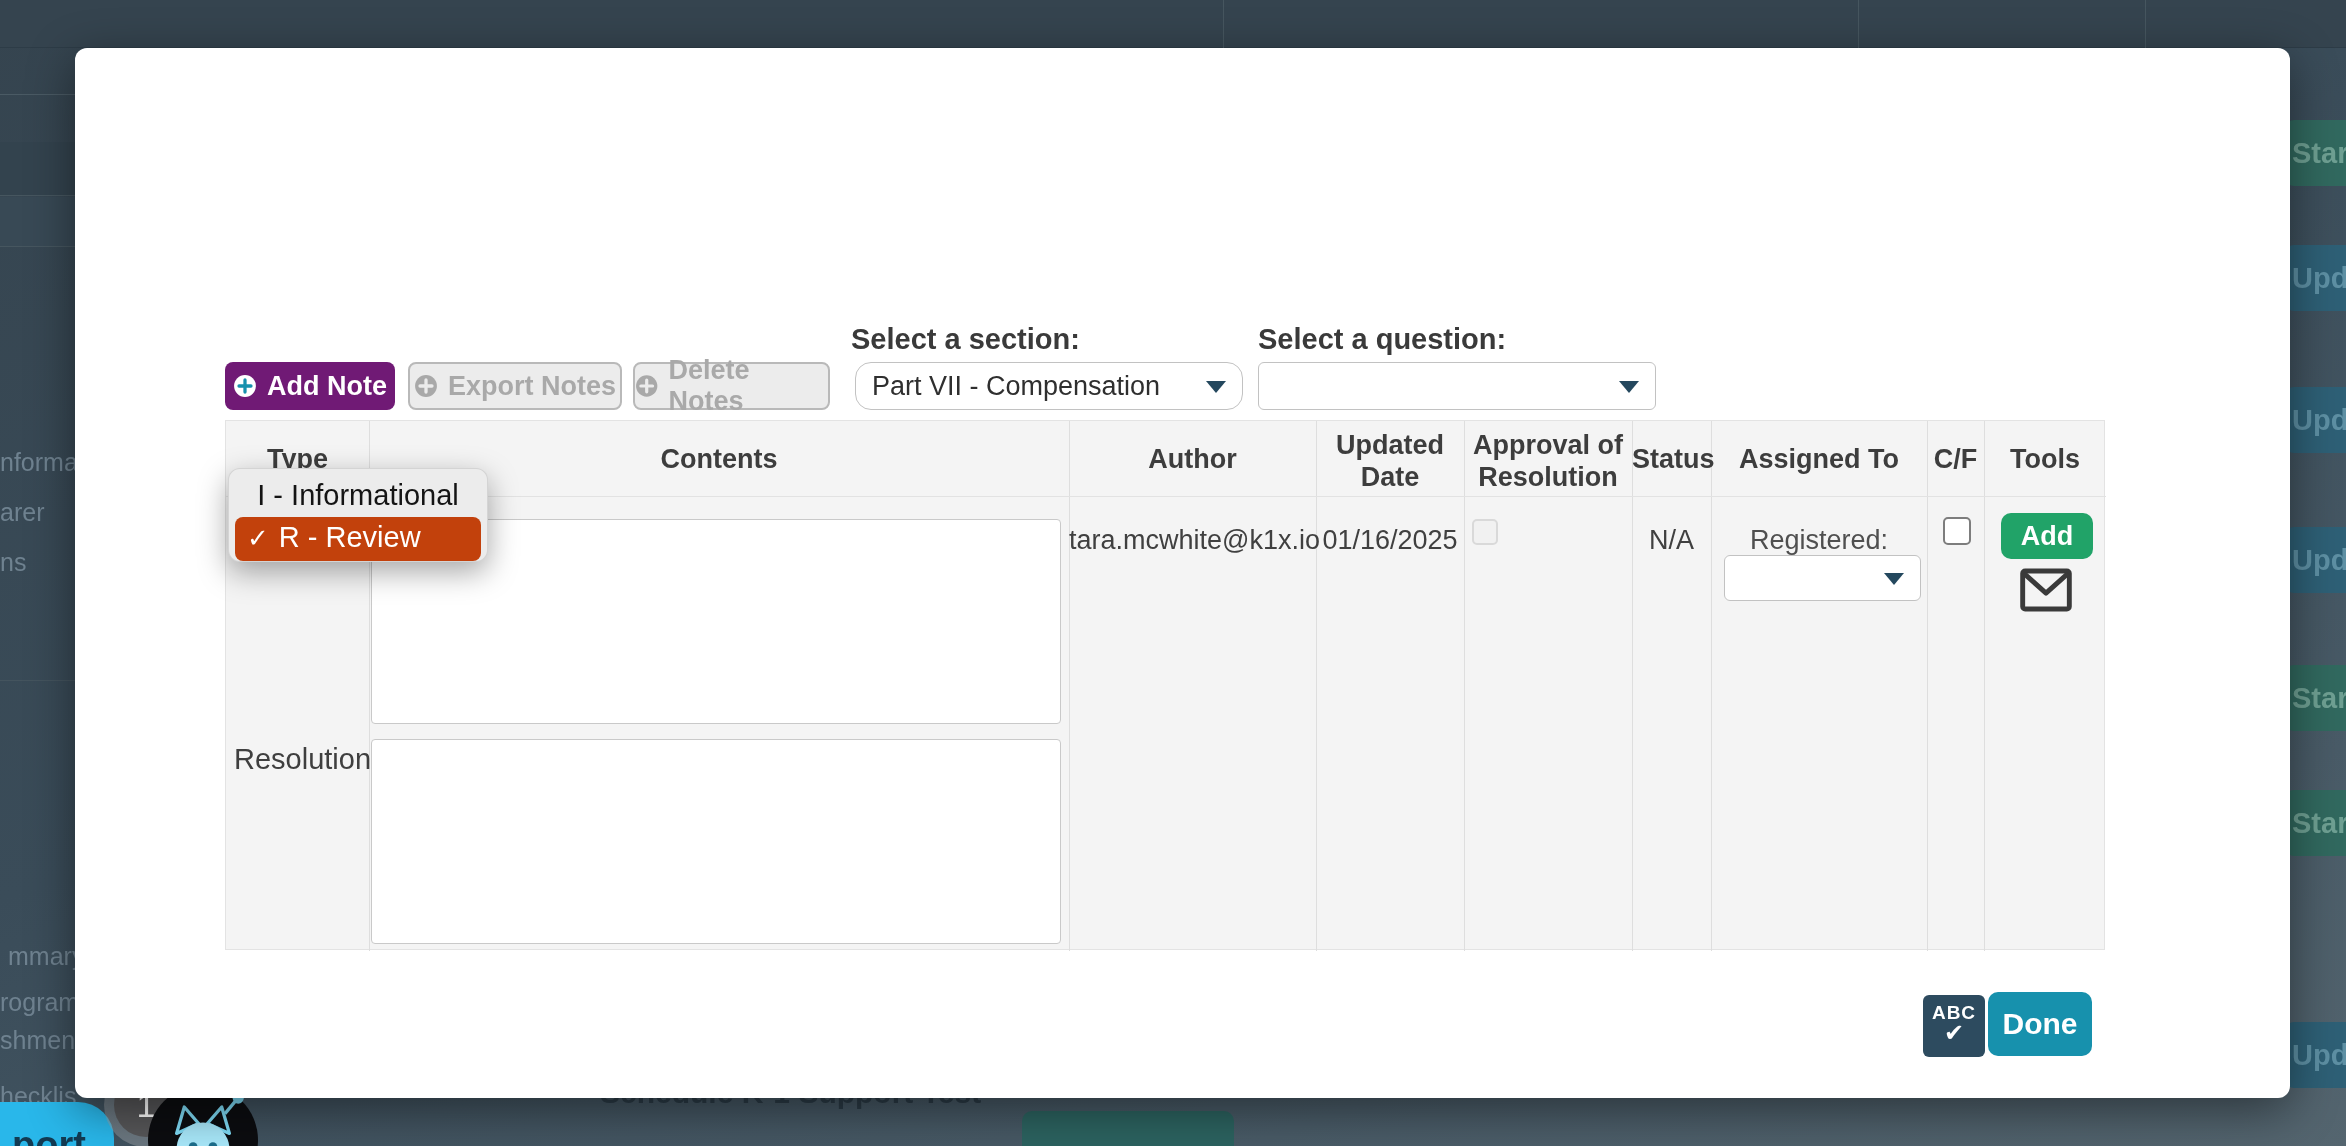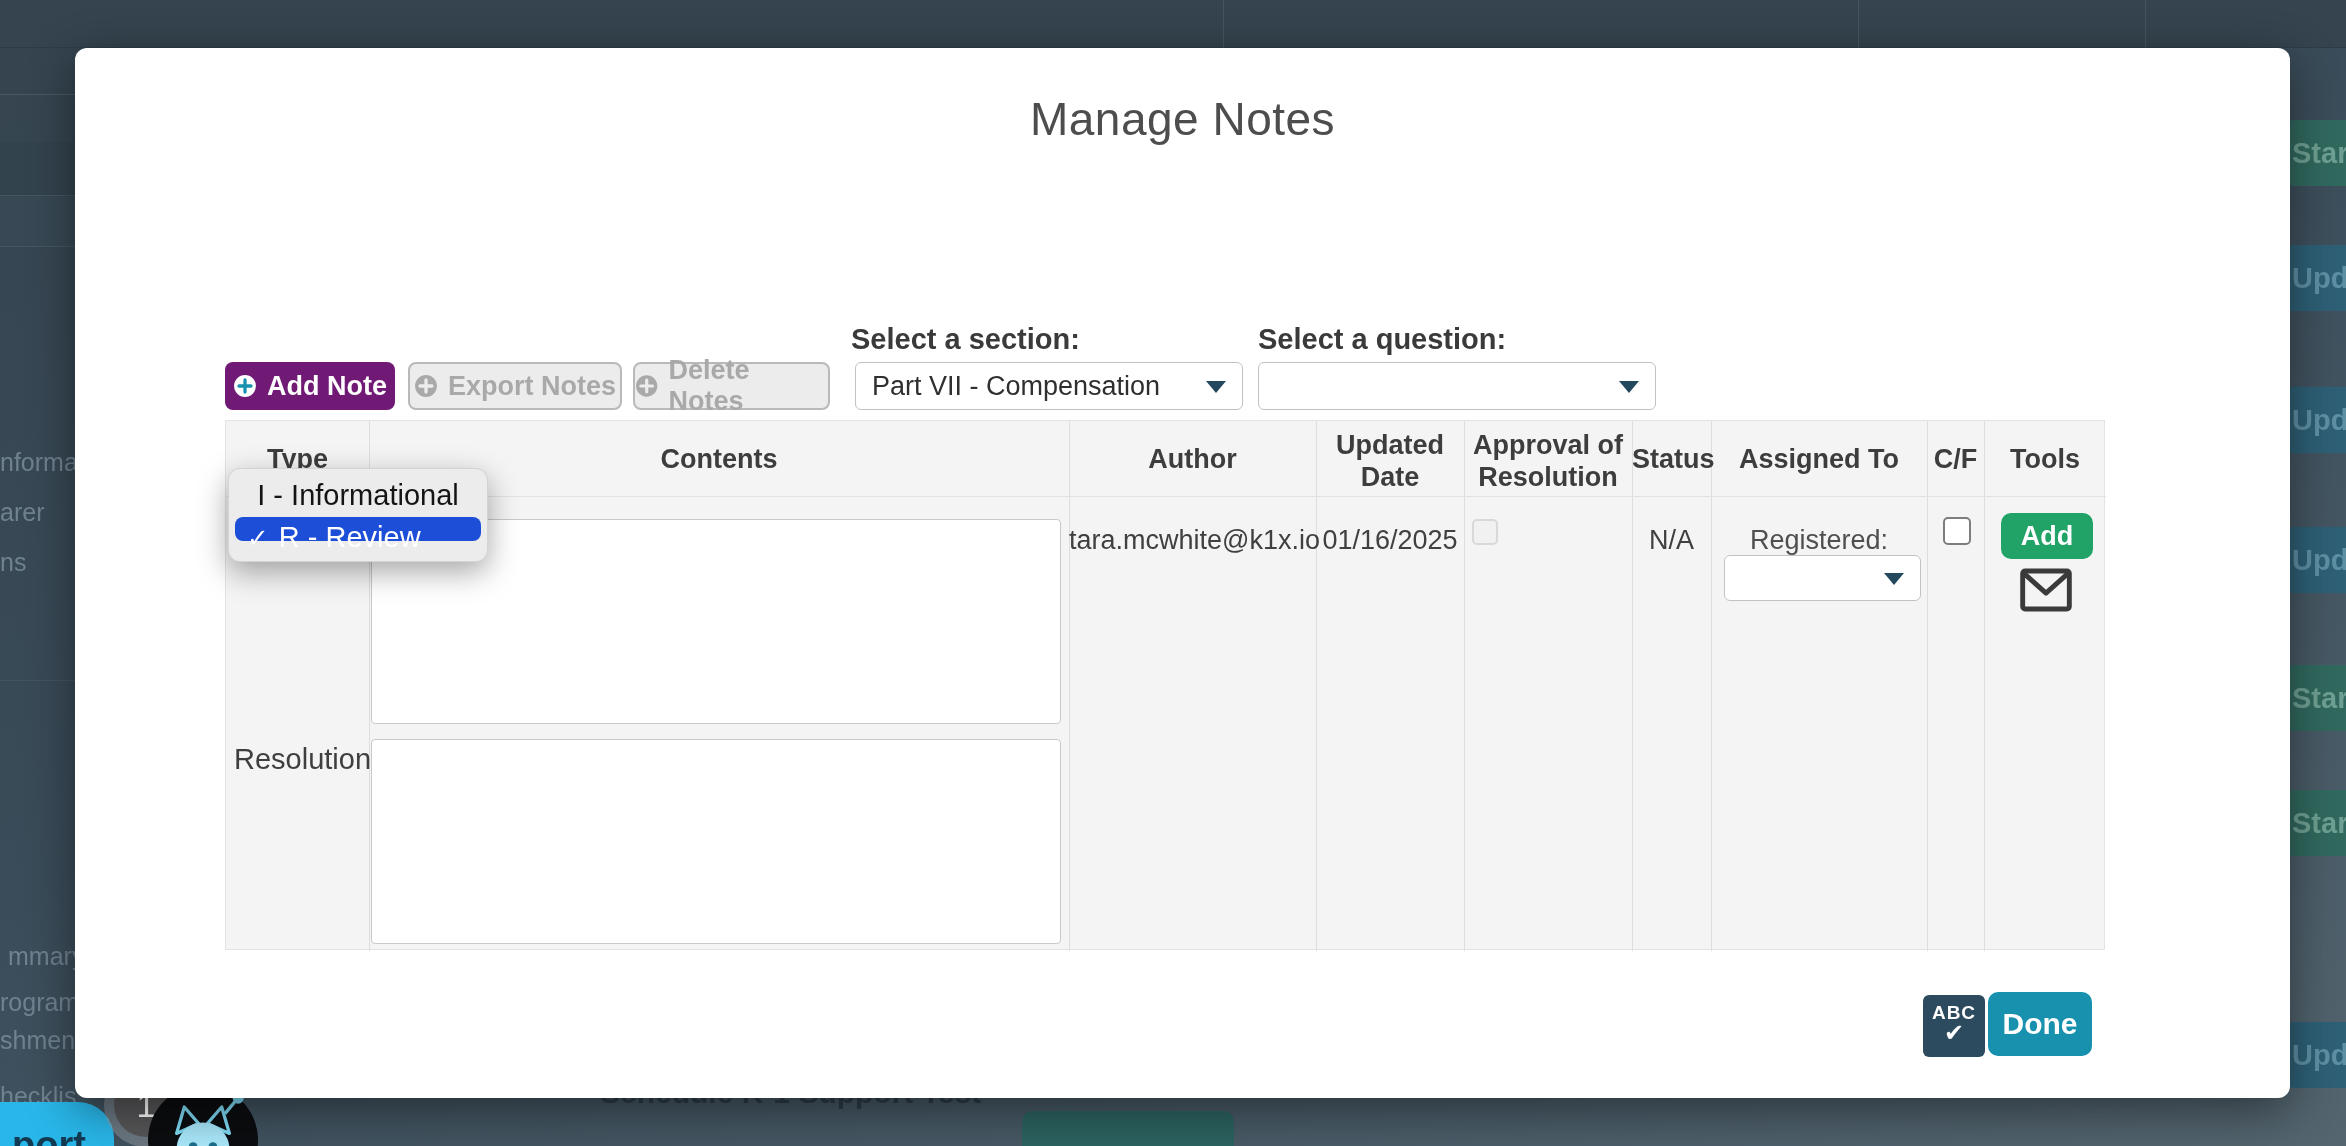--- a/index.html
+++ b/index.html
@@ -64,22 +64,22 @@
     background:#21a368; color:#fff; border-radius:10px; font-weight:700; font-size:27px;
     text-align:center; line-height:46px; cursor:pointer; }
   .mail { position:absolute; left:1793px; top:146px; cursor:pointer; }
   .res-label { position:absolute; left:8px; top:322px; width:132px; font-size:29px; color:#3f3f3f; }
   
   .popup { position:absolute; left:153px; top:420px; width:260px; height:94px; z-index:30;
     background:#ececec; border:1px solid rgba(0,0,0,.1); border-radius:12px;
     box-shadow:0 10px 30px rgba(0,0,0,.35); }
   .popup-item1 { position:absolute; left:0; top:5px; width:100%; height:42px; text-align:center;
     font-size:29px; color:#141414; line-height:42px; cursor:pointer; }
-  .popup-item2 { position:absolute; left:6px; right:6px; top:48px; height:24px;
-    background:#1d4ed8; border-radius:8px; color:#fff; font-size:29px; line-height:40px;
+  .popup-item2 { position:absolute; left:6px; right:6px; top:48px; height:44px;
+    background:#c2410c; border-radius:8px; color:#fff; font-size:29px; line-height:40px;
     padding-left:12px; cursor:pointer; }
   .popup-item2 .chkmark { margin-right:10px; font-size:26px; }
   
   .abc-btn { position:absolute; left:1848px; top:947px; width:62px; height:62px;
     background:#2d4b5f; border-radius:6px; color:#fff; text-align:center; cursor:pointer; }
   .abc-btn .t { display:block; font-size:19px; font-weight:700; letter-spacing:1px; margin-top:7px; }
   .abc-btn .c { display:block; font-size:24px; line-height:22px; margin-top:-2px; }
   .done-btn { position:absolute; left:1913px; top:944px; width:104px; height:64px;
     background:#1791ad; border-radius:10px; color:#fff; font-weight:700; font-size:30px;
     text-align:center; line-height:64px; cursor:pointer; }
@@ -127,21 +127,20 @@
       <circle cx="50" cy="58" r="24" fill="#a9e9fb"></circle>
       <circle cx="41" cy="56" r="4" fill="#1c6e8c"></circle>
       <circle cx="59" cy="56" r="4" fill="#1c6e8c"></circle>
       <path d="M40 66 Q50 72 60 66" fill="none" stroke="#1c6e8c" stroke-width="2.5"></path>
       <line x1="70" y1="26" x2="80" y2="14" stroke="#7fdcf7" stroke-width="3"></line>
       <circle cx="82" cy="12" r="5" fill="#7fdcf7"></circle>
     </svg>
   </div>
 
   <div class="modal">
-    <div class="modal-title">Manage Notes</div>
 
     <div class="sel-label" style="left:776px;top:275px;">Select a section:</div>
     <div class="sel-label" style="left:1183px;top:275px;">Select a question:</div>
 
     <div class="btn btn-primary" style="left:150px;top:314px;width:170px;">
       <svg width="24" height="24" viewBox="0 0 22 22">
         <circle cx="11" cy="11" r="10" fill="#ffffff"></circle>
         <path d="M11 5.5v11M5.5 11h11" stroke="#1791ad" stroke-width="3" stroke-linecap="round"></path>
       </svg>
       <span>Add Note</span>
@@ -154,21 +153,21 @@
       <span>Export Notes</span>
     </div>
     <div class="btn btn-disabled" style="left:558px;top:314px;width:197px;">
       <svg width="24" height="24" viewBox="0 0 22 22">
         <circle cx="11" cy="11" r="10" fill="#a9a9a9"></circle>
         <path d="M11 5.5v11M5.5 11h11" stroke="#ececec" stroke-width="3" stroke-linecap="round"></path>
       </svg>
       <span>Delete Notes</span>
     </div>
 
-    <div class="select" style="left:780px;top:314px;width:388px;">
+    <div class="select" style="left:780px;top:314px;width:388px;border-radius:16px;">
       <span>Part VII - Compensation</span>
       <span class="caret"></span>
     </div>
     <div class="select" style="left:1183px;top:314px;width:398px;">
       <span></span>
       <span class="caret"></span>
     </div>
 
     <div class="ntable">
       <div class="col-div" style="left:143px;"></div>

